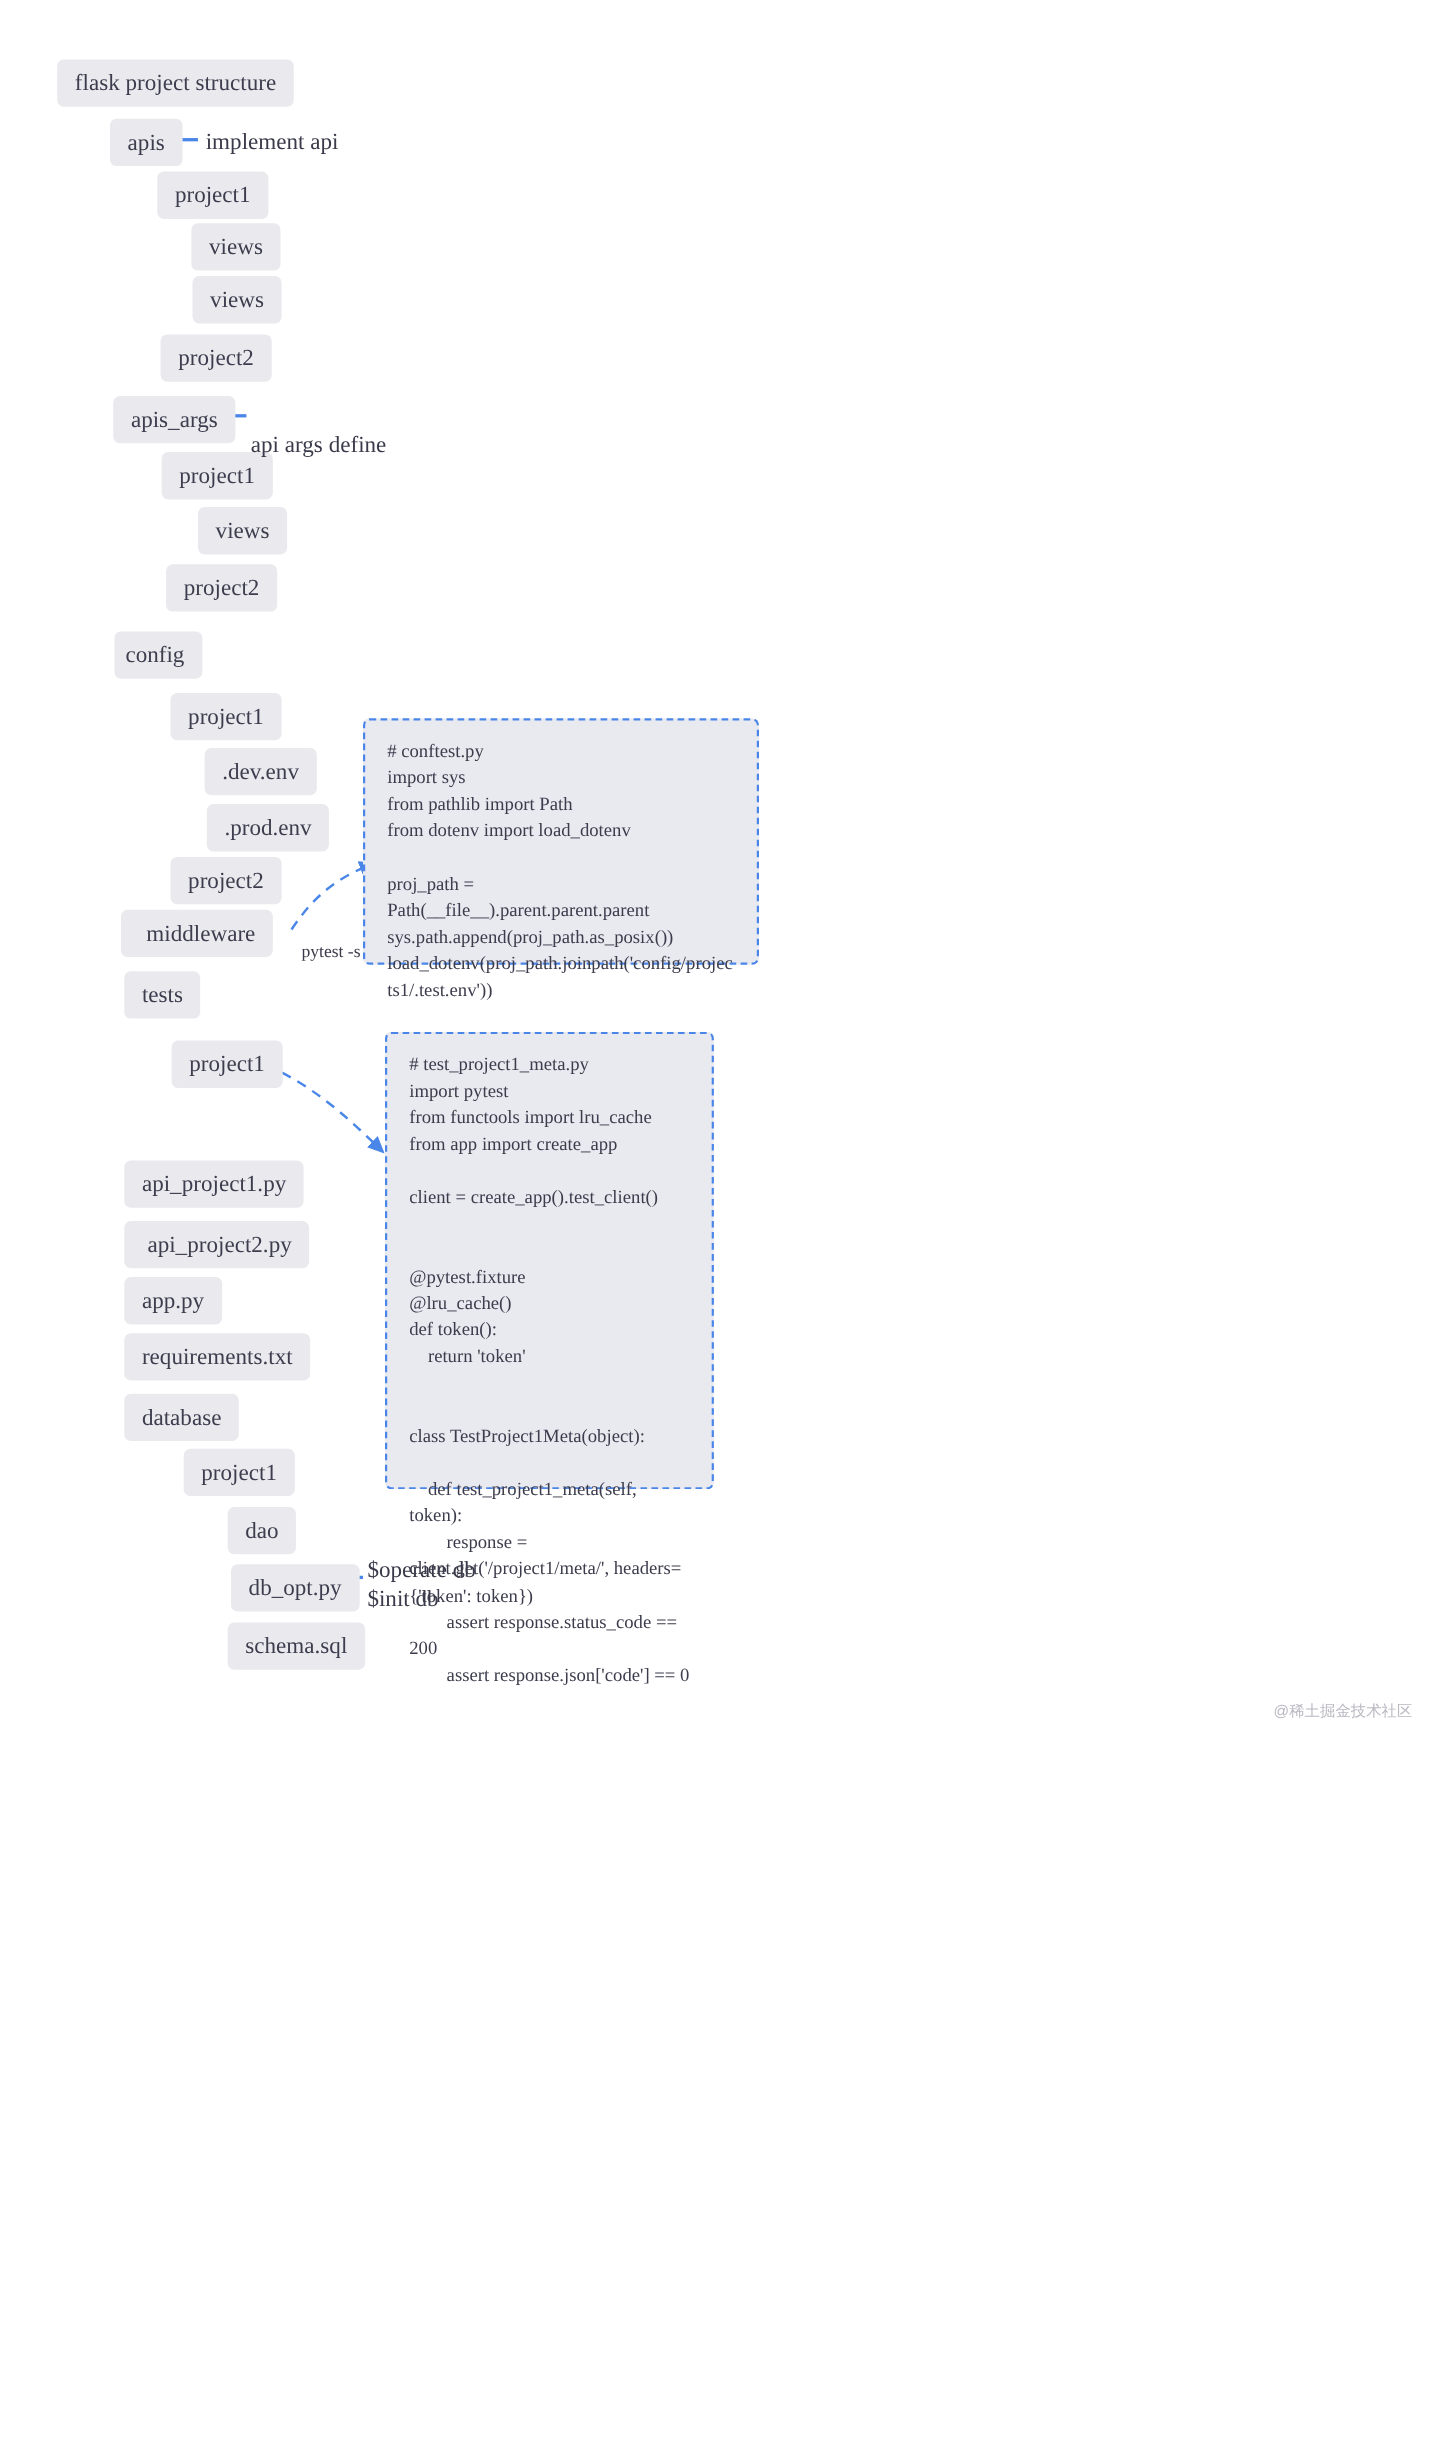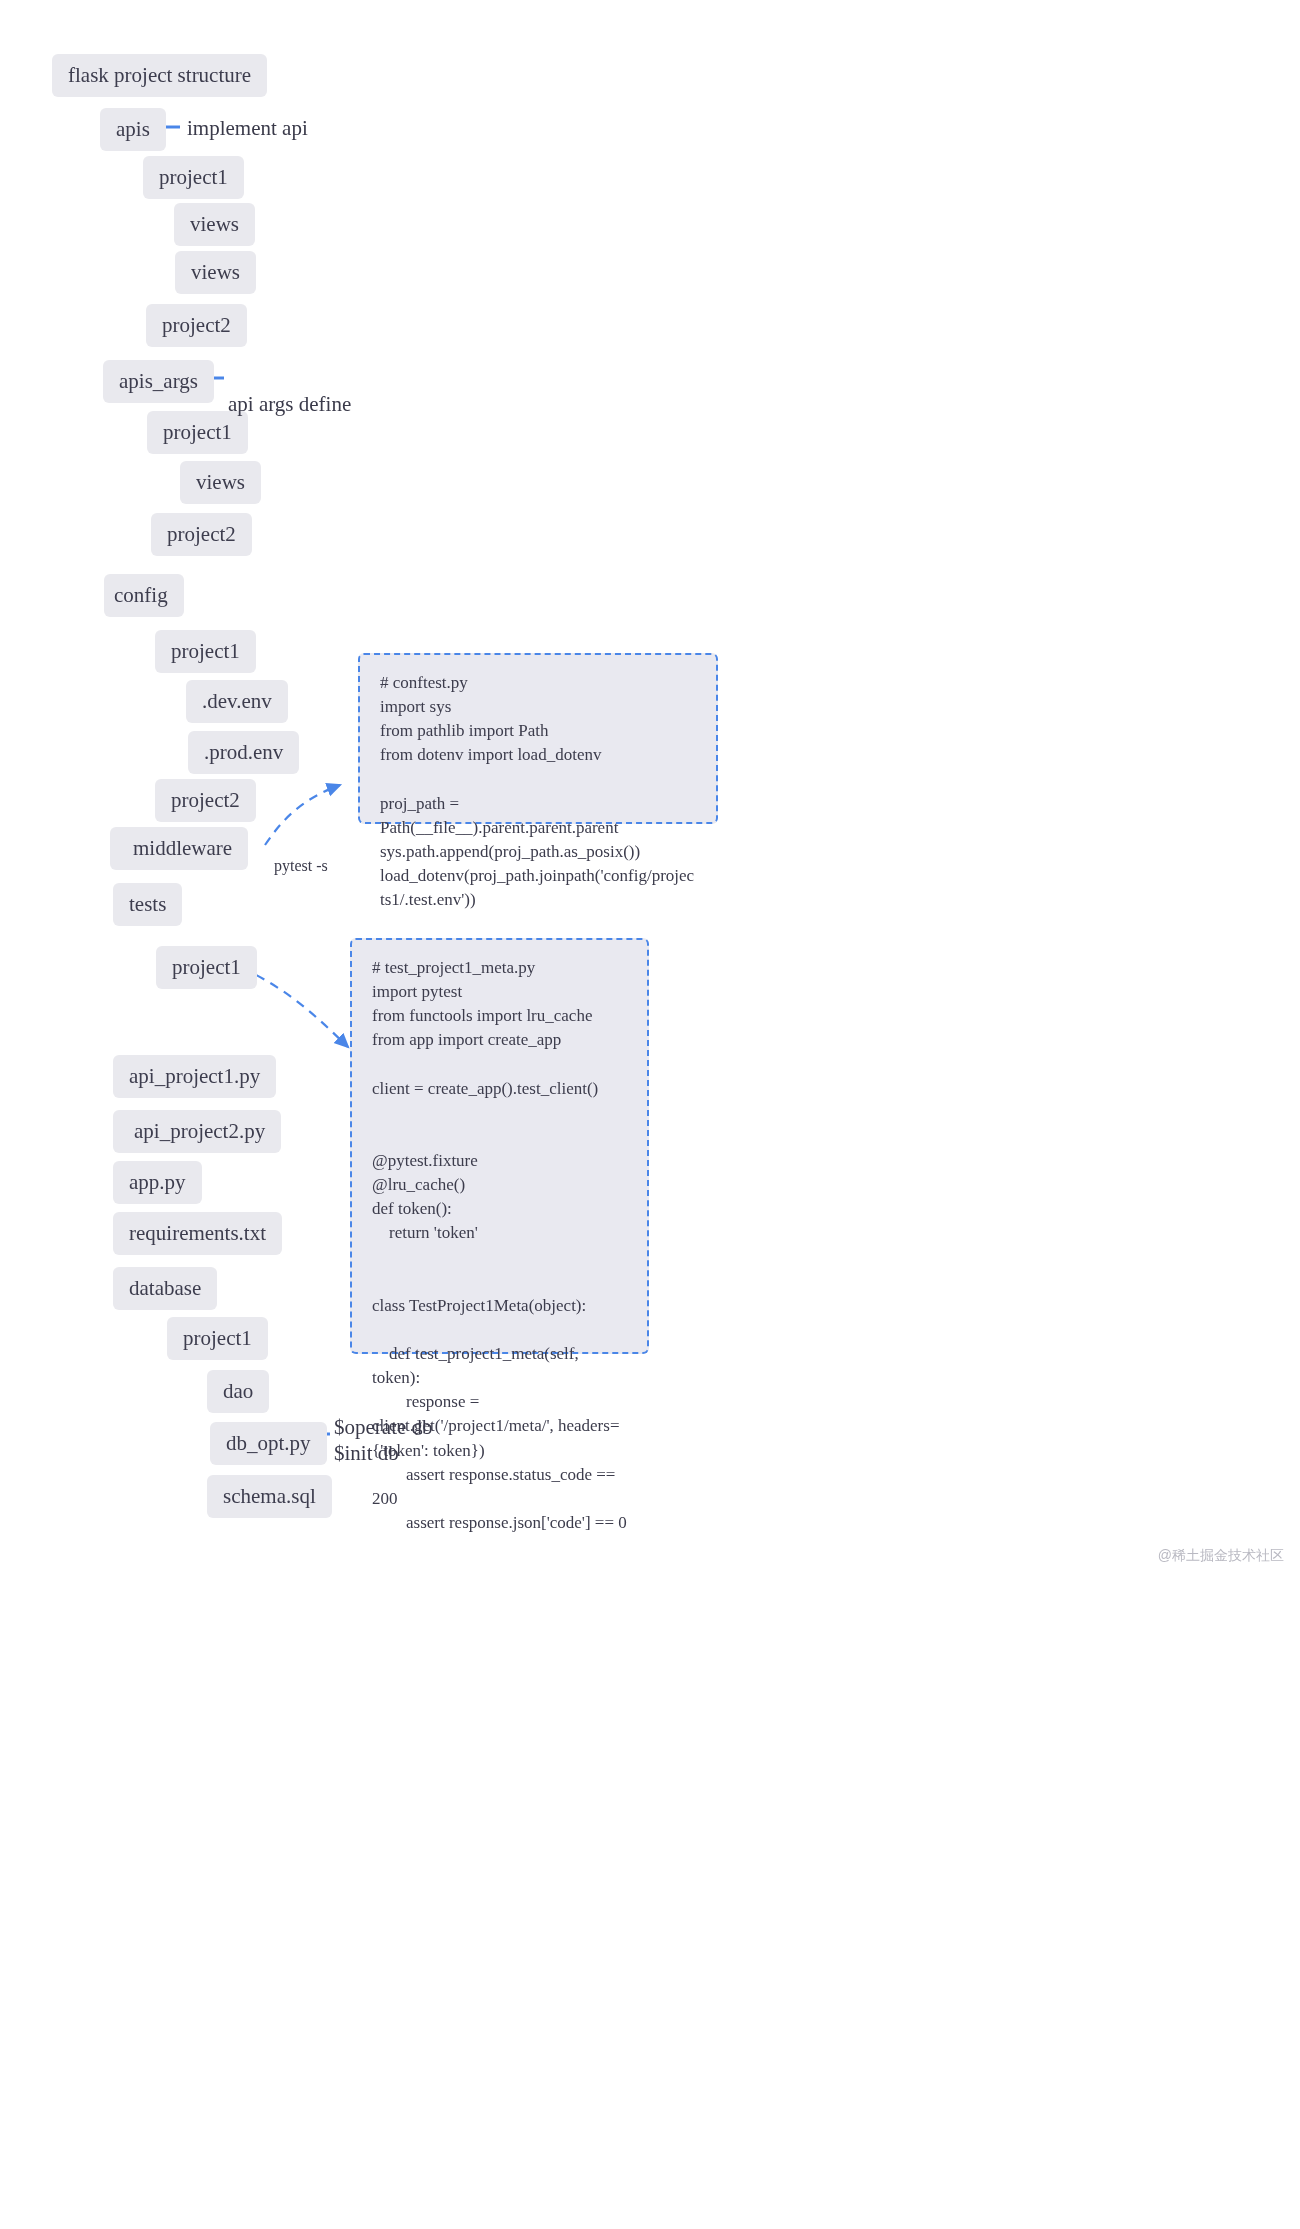--- a/index.html
+++ b/index.html
@@ -119,21 +119,21 @@
   <div class="node" style="left:207px;top:1370px;"><span>dao</span></div>
   <div class="node" style="left:210px;top:1422px;"><span>db_opt.py</span></div>
   <div class="node" style="left:207px;top:1475px;"><span>schema.sql</span></div>
 
   <div class="plain-label" style="left:187px;top:115px;">implement api</div>
   <div class="plain-label" style="left:228px;top:367px;margin-top:24px;">api args define</div>
   <div class="small-label" style="left:258px;top:857px;">pytest -s</div>
   <div class="plain-label" style="left:334px;top:1414px;">$operate db
 $init db</div>
 
-  <div class="codebox" style="left:358px;top:653px;width:360px;height:171px;">
+  <div class="codebox" style="left:330px;top:653px;width:360px;height:224px;">
     <pre># conftest.py
 import sys
 from pathlib import Path
 from dotenv import load_dotenv
 
 proj_path =
 Path(__file__).parent.parent.parent
 sys.path.append(proj_path.as_posix())
 load_dotenv(proj_path.joinpath('config/projects1/.test.env'))</pre>
   </div>

